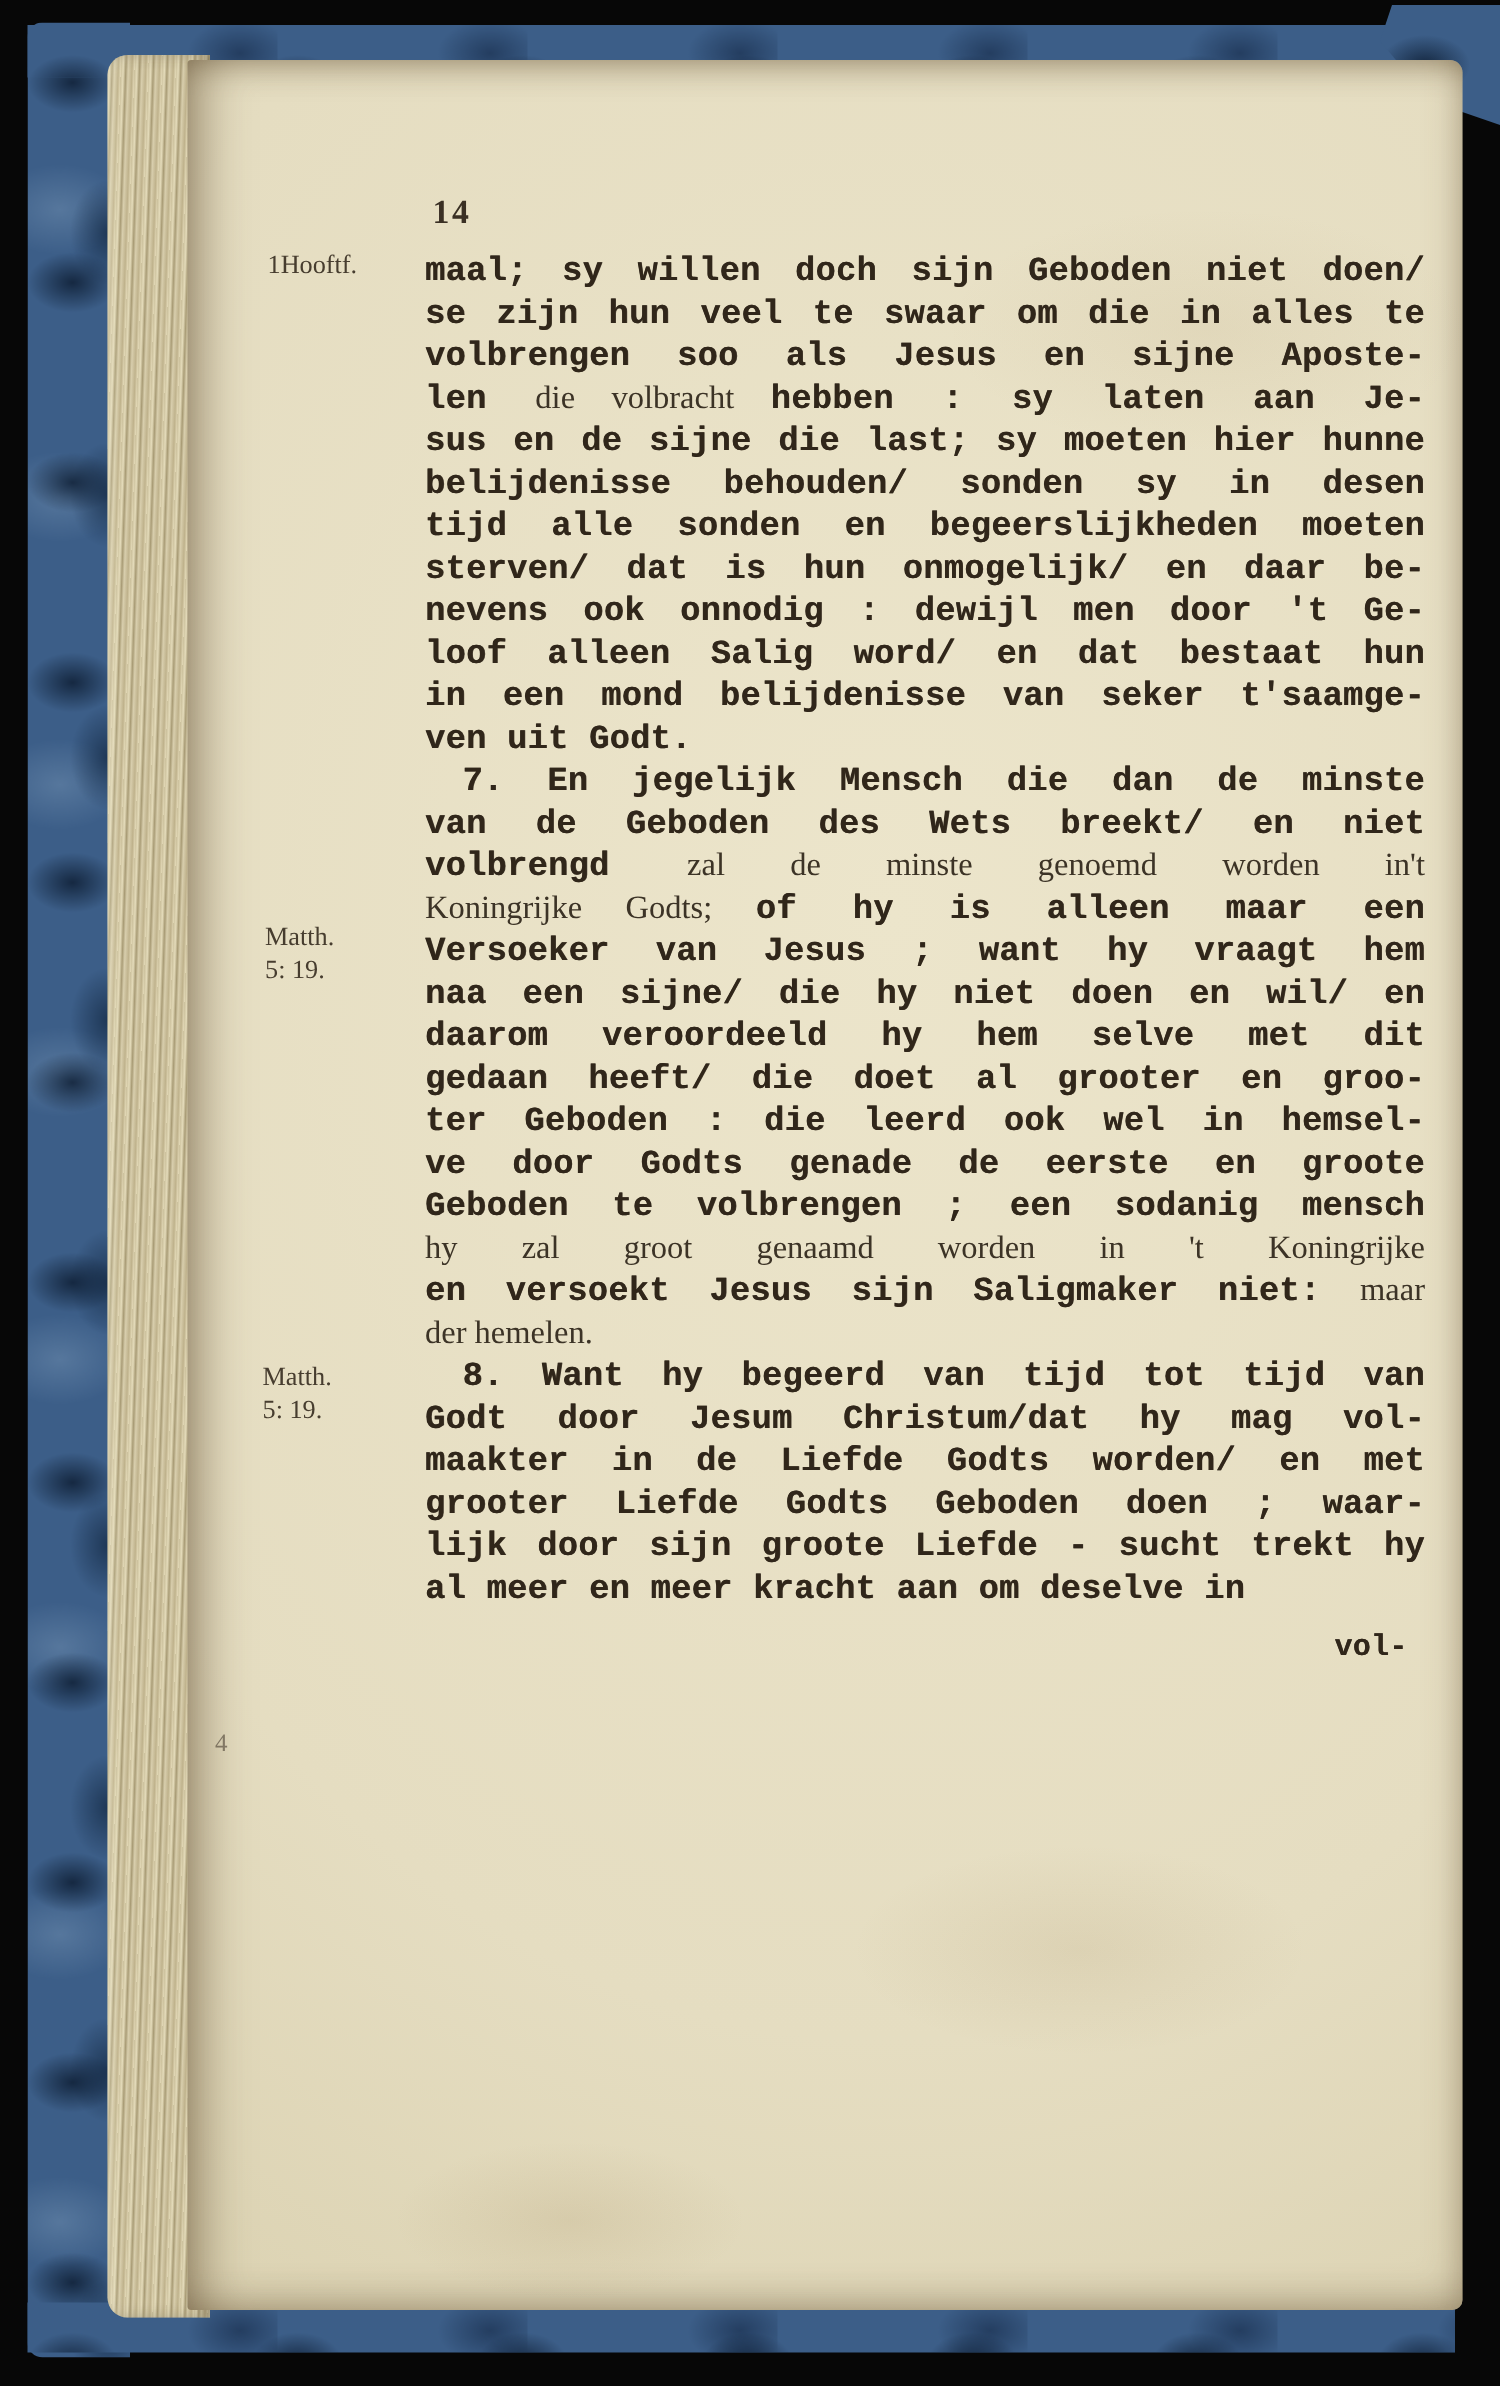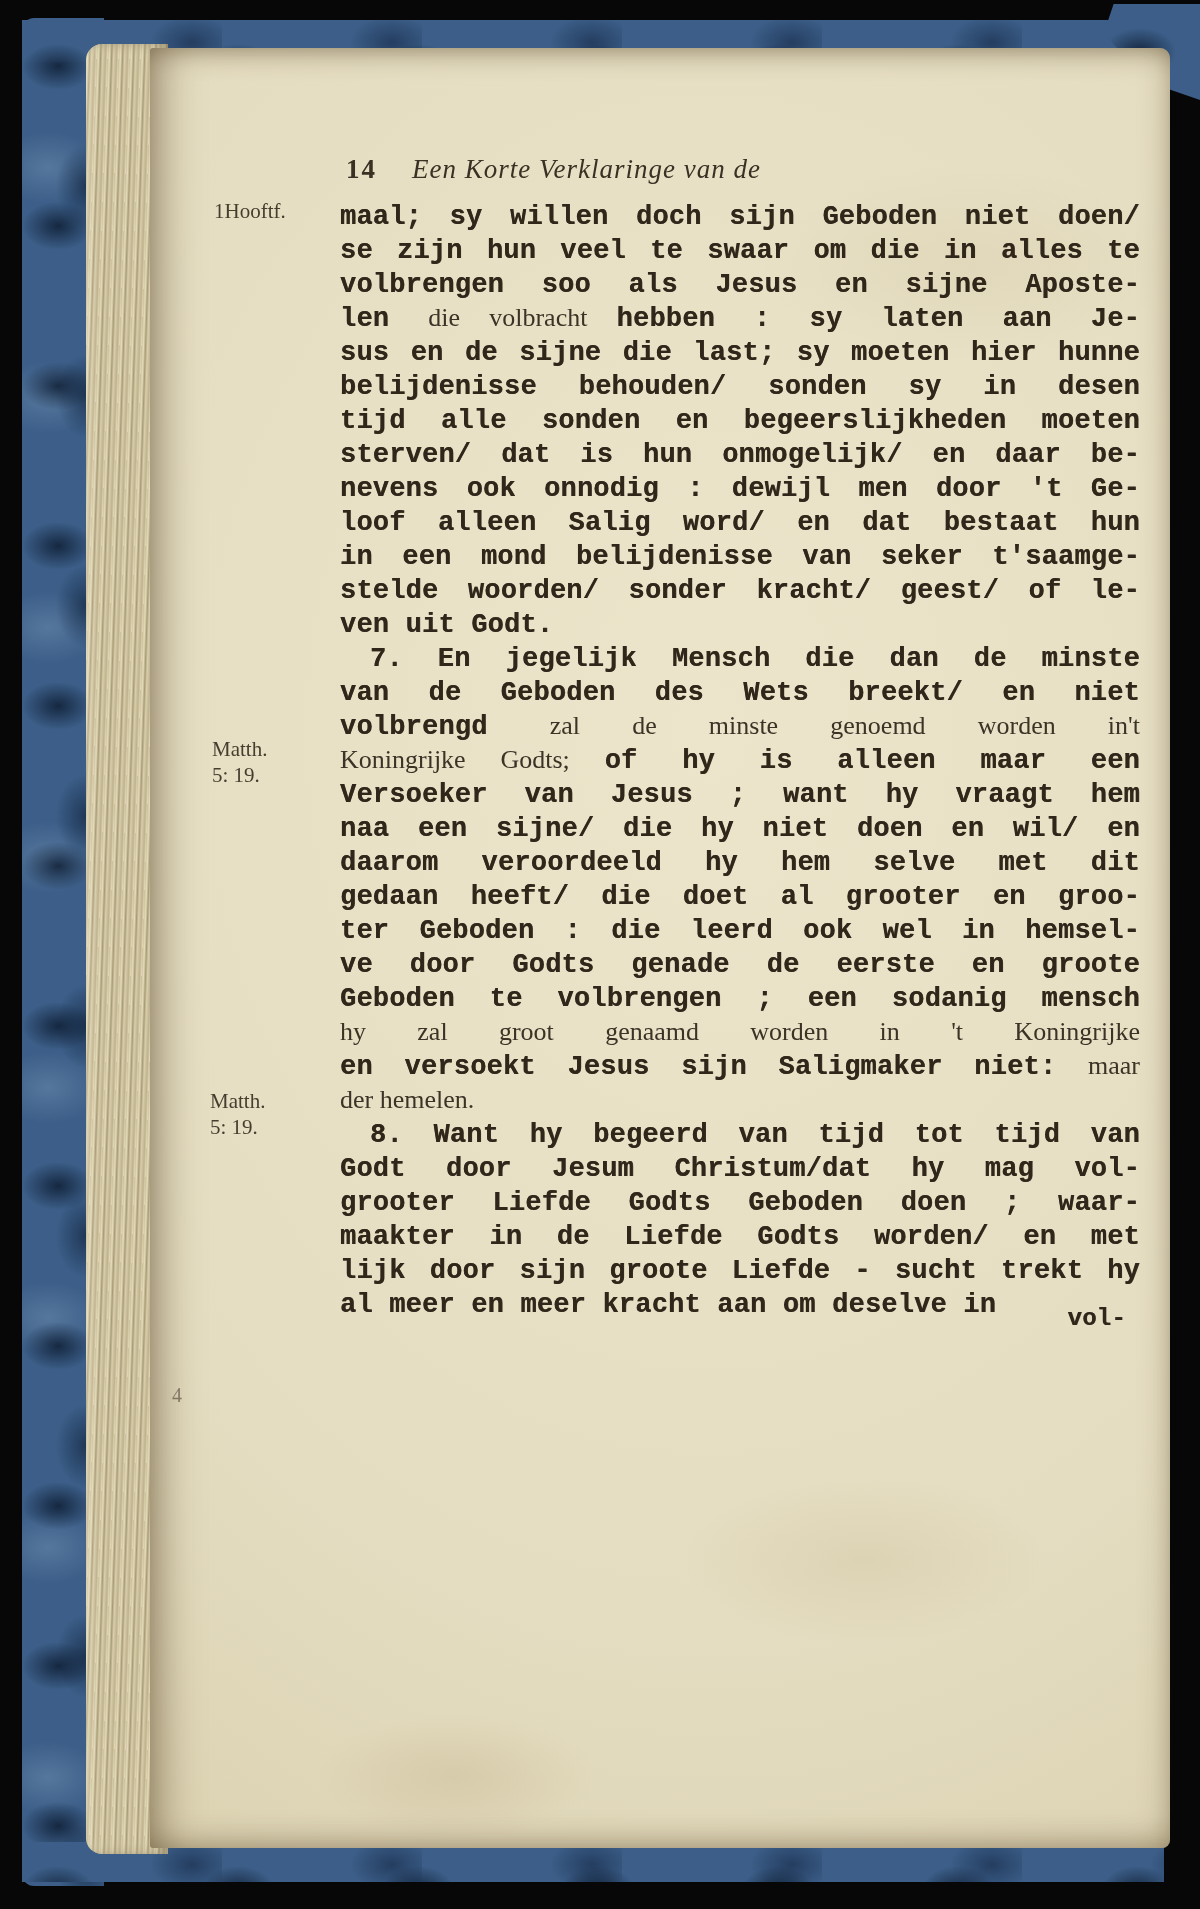--- a/index.html
+++ b/index.html
@@ -110,21 +110,20 @@
   <div class="cover cover-top"></div>
   <div class="cover cover-bottom"></div>
   <div class="cover cover-corner"></div>
 
   <div class="page-stack"></div>
 
   <div class="page">
 
     <div class="header">
       <span class="pagenum">14</span>
-      <span class="running-title">Een Korte Verklaringe van de</span>
     </div>
 
     <div class="margin-note note1">
       <div>1Hooftf.</div>
     </div>
 
     <div class="margin-note note2">
       <div>Matth.</div>
       <div>5: 19.</div>
     </div>
@@ -139,40 +138,39 @@
         <div class="line"><span class="blackletter">se zijn hun veel te swaar om die in alles te</span></div>
         <div class="line"><span class="blackletter">volbrengen soo als Jesus en sijne Aposte-</span></div>
         <div class="line"><span class="blackletter">len </span><span class="roman">die volbracht </span><span class="blackletter">hebben : sy laten aan Je-</span></div>
         <div class="line"><span class="blackletter">sus en de sijne die last; sy moeten hier hunne</span></div>
         <div class="line"><span class="blackletter">belijdenisse behouden/ sonden sy in desen</span></div>
         <div class="line"><span class="blackletter">tijd alle sonden en begeerslijkheden moeten</span></div>
         <div class="line"><span class="blackletter">sterven/ dat is hun onmogelijk/ en daar be-</span></div>
         <div class="line"><span class="blackletter">nevens ook onnodig : dewijl men door 't Ge-</span></div>
         <div class="line"><span class="blackletter">loof alleen Salig word/ en dat bestaat hun</span></div>
         <div class="line"><span class="blackletter">in een mond belijdenisse van seker t'saamge-</span></div>
-        <div class="line"><span class="blackletter">stelde woorden/ sonder kracht/ geest/ of le-</span></div>
         <div class="line lastline"><span class="blackletter">ven uit Godt.</span></div>
         <div class="line indent"><span class="blackletter">7. En jegelijk Mensch die dan de minste</span></div>
         <div class="line"><span class="blackletter">van de Geboden des Wets breekt/ en niet</span></div>
         <div class="line"><span class="blackletter">volbrengd </span><span class="roman">zal de minste genoemd worden in't</span></div>
         <div class="line"><span class="roman">Koningrijke Godts; </span><span class="blackletter">of hy is alleen maar een</span></div>
         <div class="line"><span class="blackletter">Versoeker van Jesus ; want hy vraagt hem</span></div>
         <div class="line"><span class="blackletter">naa een sijne/ die hy niet doen en wil/ en</span></div>
         <div class="line"><span class="blackletter">daarom veroordeeld hy hem selve met dit</span></div>
         <div class="line"><span class="blackletter">gedaan heeft/ die doet al grooter en groo-</span></div>
         <div class="line"><span class="blackletter">ter Geboden : die leerd ook wel in hemsel-</span></div>
         <div class="line"><span class="blackletter">ve door Godts genade de eerste en groote</span></div>
         <div class="line"><span class="blackletter">Geboden te volbrengen ; een sodanig mensch</span></div>
         <div class="line"><span class="roman">hy zal groot genaamd worden in 't Koningrijke</span></div>
         <div class="line"><span class="blackletter">en versoekt Jesus sijn Saligmaker niet: </span><span class="roman">maar</span></div>
         <div class="line lastline"><span class="roman">der hemelen.</span></div>
         <div class="line indent"><span class="blackletter">8. Want hy begeerd van tijd tot tijd van</span></div>
         <div class="line"><span class="blackletter">Godt door Jesum Christum/dat hy mag vol-</span></div>
+        <div class="line"><span class="blackletter">maakter in de Liefde Godts worden/ en met</span></div>
         <div class="line"><span class="blackletter">grooter Liefde Godts Geboden doen ; waar-</span></div>
-        <div class="line"><span class="blackletter">maakter in de Liefde Godts worden/ en met</span></div>
         <div class="line"><span class="blackletter">lijk door sijn groote Liefde - sucht trekt hy</span></div>
         <div class="line lastline"><span class="blackletter">al meer en meer kracht aan om deselve in</span></div>
       </div>
 
     <div class="catchword blackletter">vol-</div>
     <div class="signature">4</div>
 
   </div>
 </div>
 

